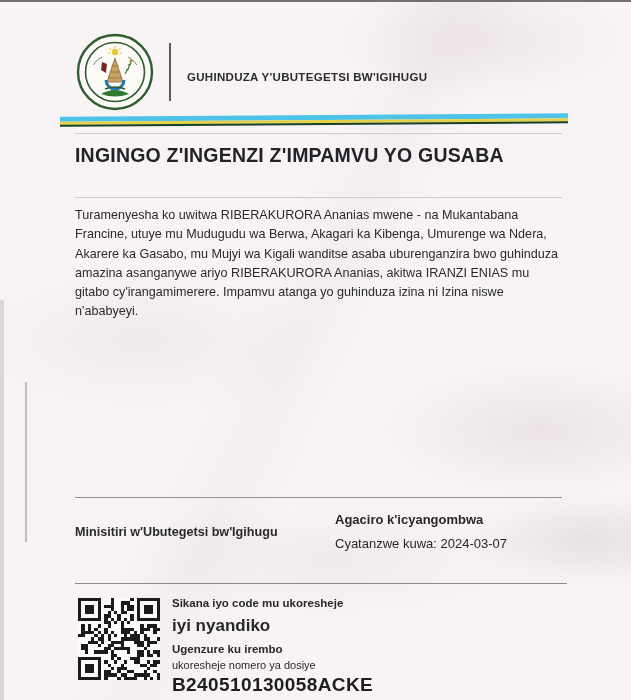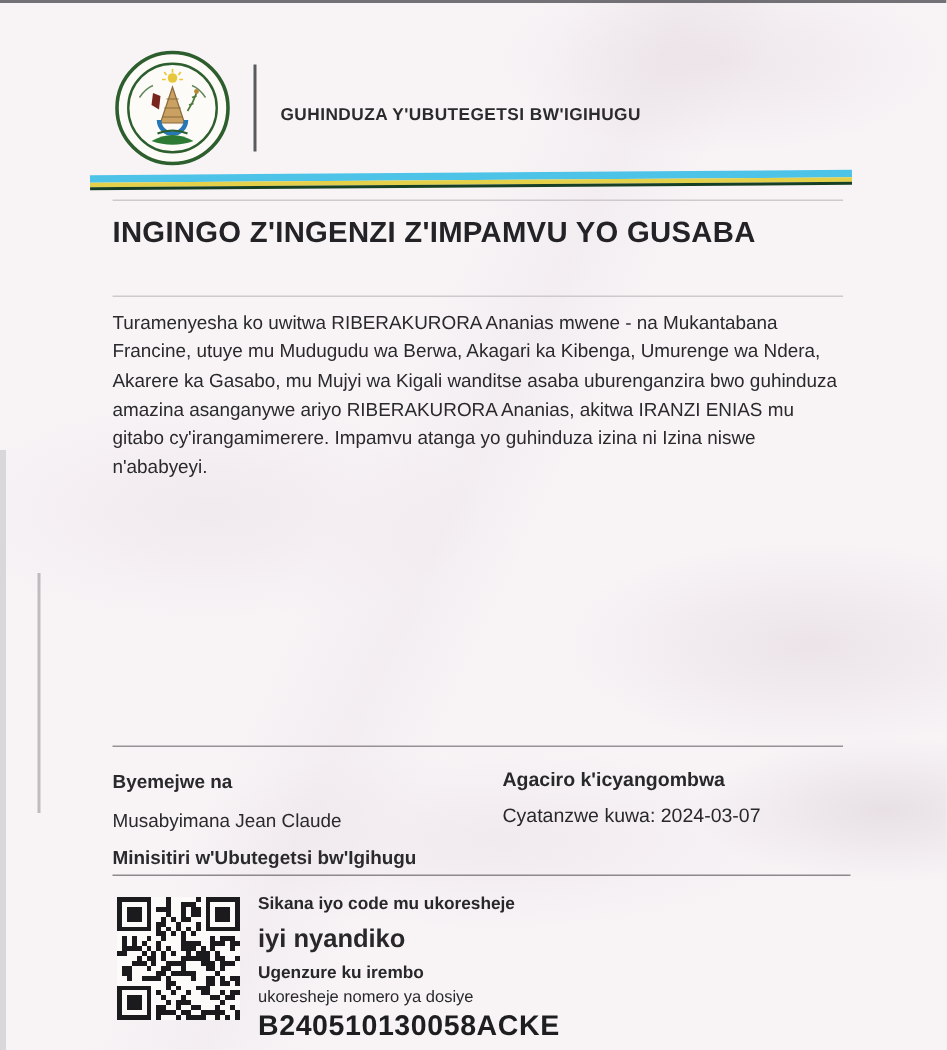--- a/index.html
+++ b/index.html
@@ -137,22 +137,20 @@
 
   <div class="doc-title">
     <div>INGINGO Z'INGENZI Z'IMPAMVU YO GUSABA</div>
   </div>
   <div class="hr-faint" style="top:197px;"></div>
 
   <div class="doc-body">Turamenyesha ko uwitwa RIBERAKURORA Ananias mwene - na Mukantabana Francine, utuye mu Mudugudu wa Berwa, Akagari ka Kibenga, Umurenge wa Ndera, Akarere ka Gasabo, mu Mujyi wa Kigali wanditse asaba uburenganzira bwo guhinduza amazina asanganywe ariyo RIBERAKURORA Ananias, akitwa IRANZI ENIAS mu gitabo cy'irangamimerere. Impamvu atanga yo guhinduza izina ni Izina niswe n'ababyeyi.</div>
 
   <div class="hr-mid"></div>
   <div class="sig-left">
-    <div class="l1">Byemejwe na</div>
-    <div class="l2">Musabyimana Jean Claude</div>
     <div class="l3">Minisitiri w'Ubutegetsi bw'Igihugu</div>
   </div>
   <div class="sig-right">
     <div class="v1">Agaciro k'icyangombwa</div>
     <div class="v2">
       <span>Cyatanzwe kuwa:</span>
       <span>2024-03-07</span>
     </div>
   </div>
 

